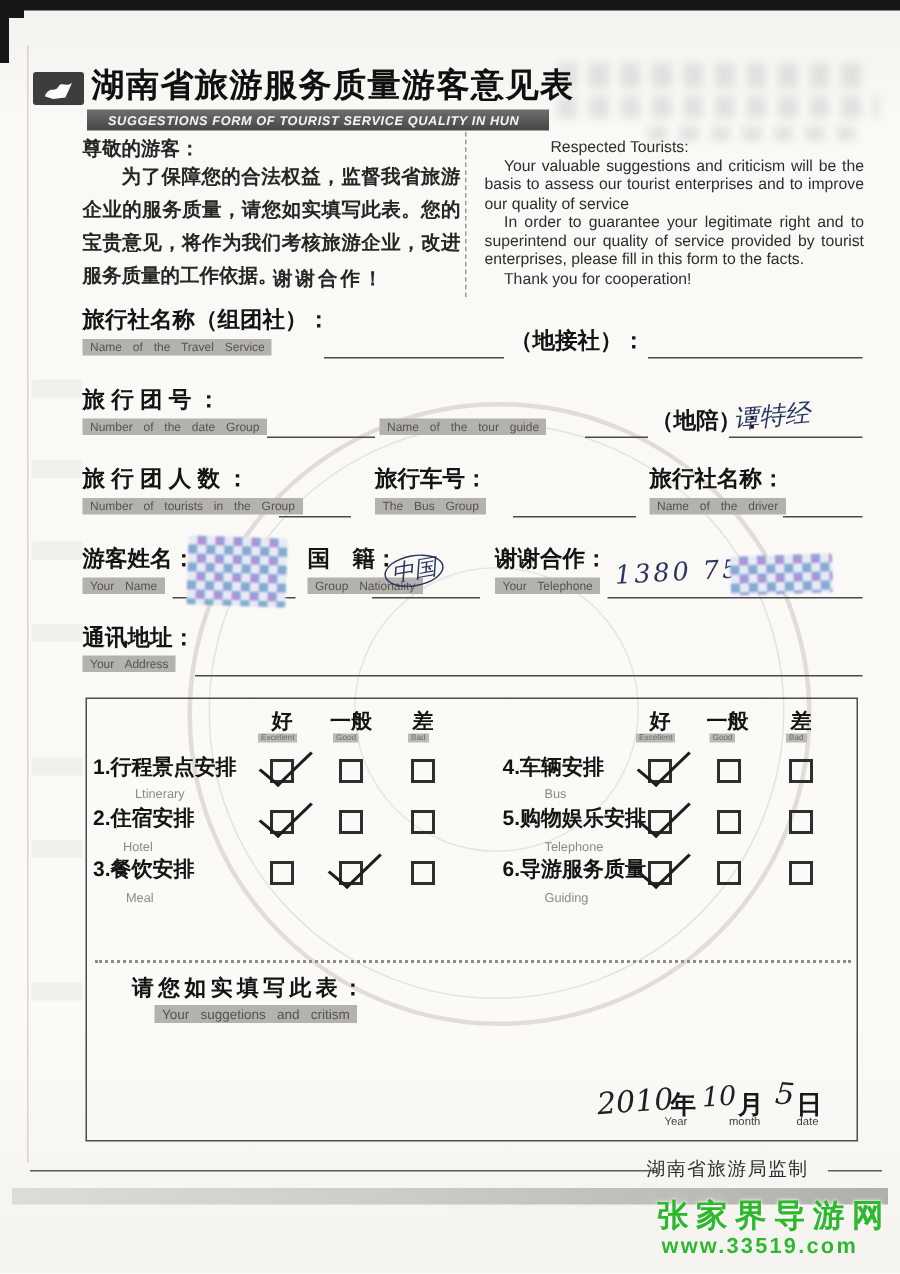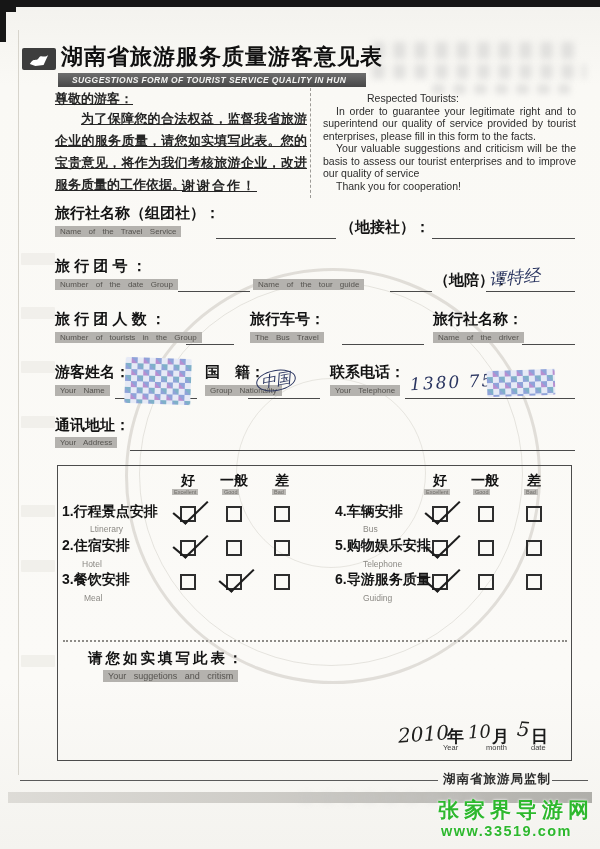--- a/index.html
+++ b/index.html
@@ -21,21 +21,21 @@
   .seal1{left:125px;top:268px;width:410px;height:410px;border:3px solid rgba(150,144,132,.26);}
   .seal2{left:139px;top:282px;width:382px;height:382px;border:1.5px solid rgba(150,144,132,.22);}
   .seal3{left:236px;top:378px;width:188px;height:188px;border:1.5px solid rgba(150,144,132,.20);}
   
   .logo{left:22px;top:48px;width:34px;height:22px;background:#3d3d3d;border-radius:2px;display:flex;align-items:center;justify-content:center;}
   .title{left:61px;top:42px;font-size:22px;font-weight:bold;letter-spacing:1px;color:#101010;}
   .subtitle{left:22px;top:73px;width:308px;height:14px;line-height:14px;
     background:linear-gradient(180deg,#6e6e6e,#474747);color:#f4f4f2;
     font-size:8.5px;font-weight:bold;font-style:italic;letter-spacing:.4px;padding-left:14px;box-sizing:border-box;margin-left:36px;}
   
-  .cnserif{font-family:"DejaVu Serif","Liberation Serif",serif;font-weight:bold;color:#262626;text-decoration:underline;}
+  .cnserif{font-family:"DejaVu Serif","Liberation Serif",serif;font-weight:bold;color:#262626;}
   .intro-greet{left:55px;top:90px;font-size:13px;}
   .intro-body{left:55px;top:108px;width:252px;font-size:13px;line-height:22px;text-indent:26px;text-align:justify;}
   .intro-close{left:182px;top:177px;font-size:13px;letter-spacing:2px;}
   .intro-divider{left:310px;top:88px;height:110px;border-left:1px dashed #9c9a96;}
   .intro-en{left:323px;top:92px;width:253px;font-size:10.5px;line-height:12.5px;color:#2d2d2d;text-align:justify;}
   .intro-en p{margin:0;text-indent:13px;}
   .intro-en p.first{text-indent:0;margin-left:44px;}
   
   .cn-label{font-size:15px;font-weight:bold;color:#141414;white-space:nowrap;}
   .sub{font-size:8px;background:#b4b2ae;color:#55534f;padding:1px 5px;word-spacing:5px;white-space:nowrap;}
@@ -61,21 +61,21 @@
   .cb.checked::after{content:"";position:absolute;left:0px;top:-16px;width:15px;height:30px;
     border-right:2.4px solid #1d1d1d;border-bottom:2.4px solid #1d1d1d;transform:rotate(40deg) skewX(-6deg);}
   .dotted-sep{left:63px;top:640px;width:504px;border-top:2px dotted #8d8b87;}
   .sugg-cn{left:88px;top:649px;font-size:14.5px;font-weight:bold;letter-spacing:3px;color:#141414;}
   .sugg-en{left:103px;top:670px;font-size:9px;}
   
   .date-cn{font-size:17px;font-weight:bold;color:#181818;}
   .date-en{font-size:7.5px;color:#3c3c3c;}
   
   .foot-line{border-top:1.5px solid #5a5a5a;height:0;}
-  .foot-sup{left:443px;top:771px;font-size:12.5px;font-weight:bold;letter-spacing:1px;color:#2c2c2c;}
+  .foot-sup{left:431px;top:771px;font-size:12.5px;font-weight:normal;letter-spacing:1px;color:#2c2c2c;}
   .grad-bar{left:8px;top:792px;width:584px;height:11px;opacity:.85;
     background:linear-gradient(90deg,#d9d7d2 0%,#c6c4bf 45%,#a3a29d 100%);}
   .wm1{left:438px;top:796px;font-size:21px;font-weight:bold;letter-spacing:5px;color:#2eb82e;
     font-family:"DejaVu Serif","Liberation Serif",serif;text-shadow:0 0 3px #ffffff,0 0 1px #ffffff;}
   .wm2{left:441px;top:823px;font-size:14.5px;font-weight:bold;letter-spacing:1.5px;color:#2eb82e;text-shadow:0 0 2px #ffffff;}
 </style>
 </head>
 <body>
 
 <div id="page">
@@ -108,22 +108,22 @@
   <div class="abs title">湖南省旅游服务质量游客意见表</div>
   <div class="abs subtitle">SUGGESTIONS FORM OF TOURIST SERVICE QUALITY IN HUN</div>
 
   <div class="abs cnserif intro-greet">尊敬的游客：</div>
   <div class="abs cnserif intro-body">为了保障您的合法权益，监督我省旅游企业的服务质量，请您如实填写此表。您的宝贵意见，将作为我们考核旅游企业，改进服务质量的工作依据。</div>
   <div class="abs cnserif intro-close">谢谢合作！</div>
   <div class="abs intro-divider"></div>
 
   <div class="abs intro-en">
     <p class="first">Respected Tourists:</p>
+    <p>Your valuable suggestions and criticism will be the basis to assess our tourist enterprises and to improve our quality of service</p>
     <p>In order to guarantee your legitimate right and to superintend our quality of service provided by tourist enterprises, please fill in this form to the facts.</p>
-    <p>Your valuable suggestions and criticism will be the basis to assess our tourist enterprises and to improve our quality of service</p>
     <p>Thank you for cooperation!</p>
   </div>
 
   <div class="abs cn-label" style="left:55px;top:204px">旅行社名称（组团社）：</div>
   <div class="abs sub" style="left:55px;top:226px">Name of the Travel Service</div>
   <div class="abs uline" style="left:216px;top:238px;width:120px"></div>
   <div class="abs cn-label" style="left:340px;top:218px">（地接社）：</div>
   <div class="abs uline" style="left:432px;top:238px;width:143px"></div>
 
   <div class="abs cn-label" style="left:55px;top:257px">旅 行 团 号 ：</div>
@@ -132,35 +132,35 @@
   <div class="abs sub" style="left:253px;top:279px">Name of the tour guide</div>
   <div class="abs uline" style="left:390px;top:291px;width:42px"></div>
   <div class="abs cn-label" style="left:434px;top:271px">（地陪）：</div>
   <div class="abs uline" style="left:486px;top:291px;width:89px"></div>
   <div class="abs hand hand-blue" style="left:489px;top:266px;font-size:17px;transform:rotate(-5deg)">谭特经</div>
 
   <div class="abs cn-label" style="left:55px;top:310px">旅 行 团 人 数 ：</div>
   <div class="abs sub" style="left:55px;top:332px">Number of tourists in the Group</div>
   <div class="abs uline" style="left:186px;top:344px;width:48px"></div>
   <div class="abs cn-label" style="left:250px;top:310px">旅行车号：</div>
-  <div class="abs sub" style="left:250px;top:332px">The Bus Travel</div>
+  <div class="abs sub" style="left:250px;top:332px">The Bus Group</div>
   <div class="abs uline" style="left:342px;top:344px;width:82px"></div>
   <div class="abs cn-label" style="left:433px;top:310px">旅行社名称：</div>
   <div class="abs sub" style="left:433px;top:332px">Name of the driver</div>
   <div class="abs uline" style="left:522px;top:344px;width:53px"></div>
 
   <div class="abs cn-label" style="left:55px;top:363px">游客姓名：</div>
   <div class="abs sub" style="left:55px;top:385px">Your Name</div>
   <div class="abs uline" style="left:115px;top:398px;width:82px"></div>
   <div class="abs mosaic" style="left:125px;top:358px;width:66px;height:46px;transform:rotate(2deg)"></div>
   <div class="abs cn-label" style="left:205px;top:363px">国　籍：</div>
   <div class="abs sub" style="left:205px;top:385px">Group Nationality</div>
   <div class="abs uline" style="left:248px;top:398px;width:72px"></div>
   <div class="abs hand hand-blue circled" style="left:256px;top:370px;font-size:15px;transform:rotate(-10deg)">中国</div>
-  <div class="abs cn-label" style="left:330px;top:363px">联系电话：</div>
+  <div class="abs cn-label" style="left:330px;top:363px">谢谢合作：</div>
   <div class="abs sub" style="left:330px;top:385px">Your Telephone</div>
   <div class="abs uline" style="left:405px;top:398px;width:170px"></div>
   <div class="abs hand hand-blue" style="left:410px;top:372px;font-size:17px;letter-spacing:2px;transform:rotate(-3deg)">1380 75</div>
   <div class="abs mosaic" style="left:487px;top:370px;width:68px;height:26px;transform:rotate(-2deg)"></div>
 
   <div class="abs cn-label" style="left:55px;top:416px">通讯地址：</div>
   <div class="abs sub" style="left:55px;top:437px">Your Address</div>
   <div class="abs uline" style="left:130px;top:450px;width:445px"></div>
 
   <div class="abs rate-box"></div>

